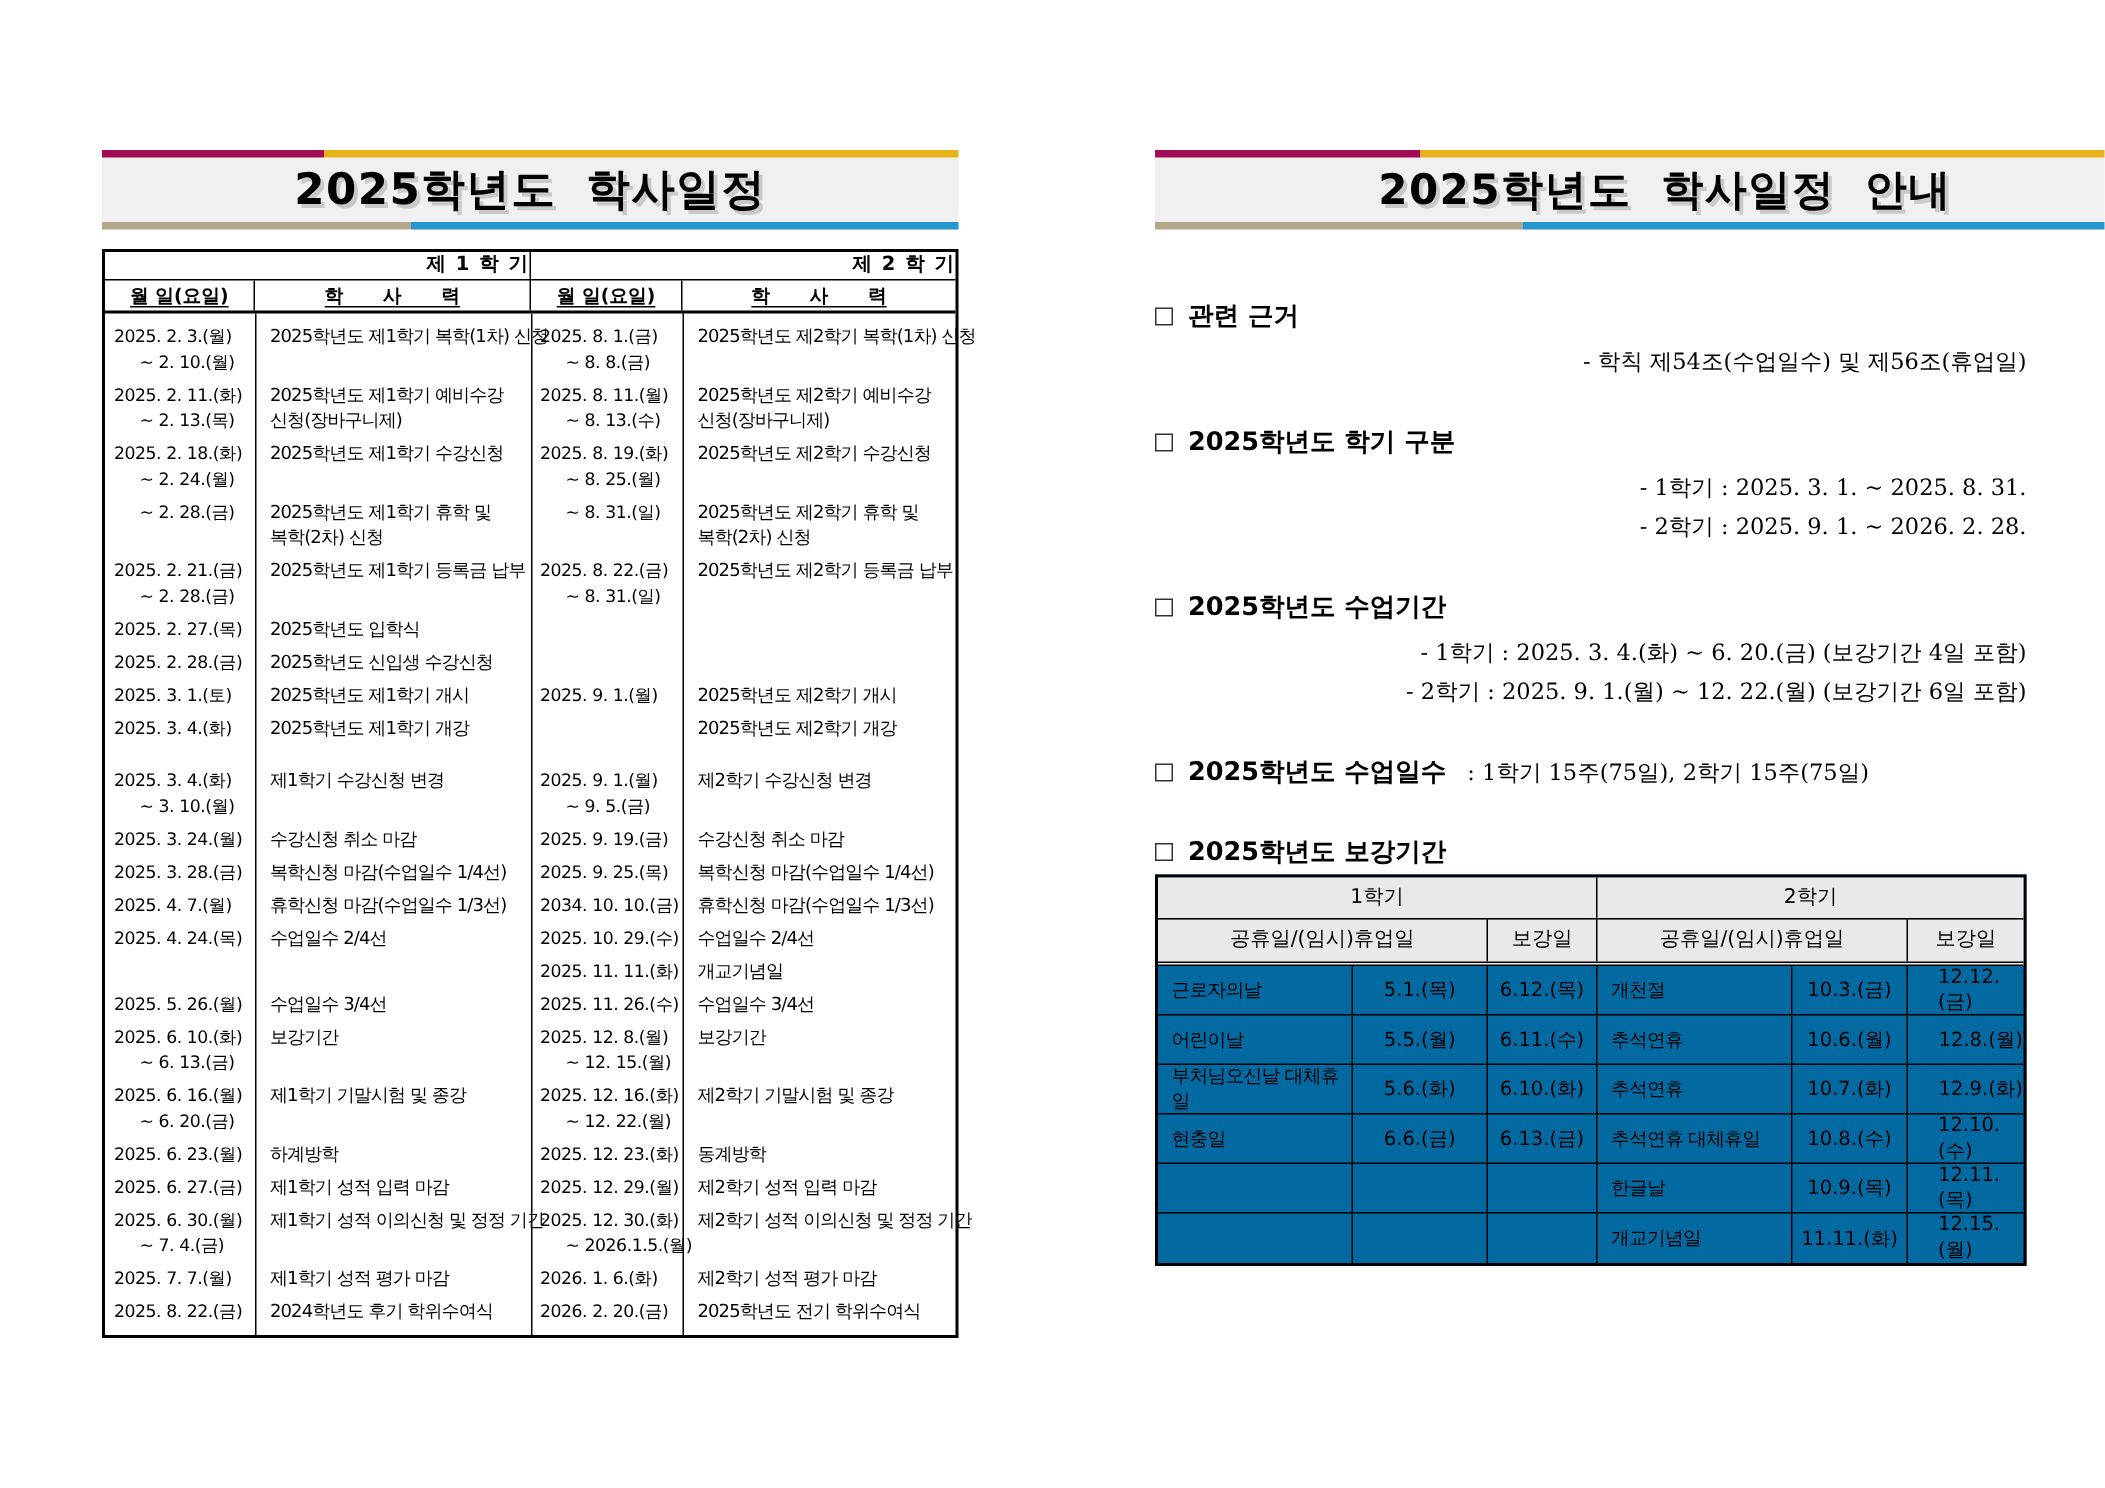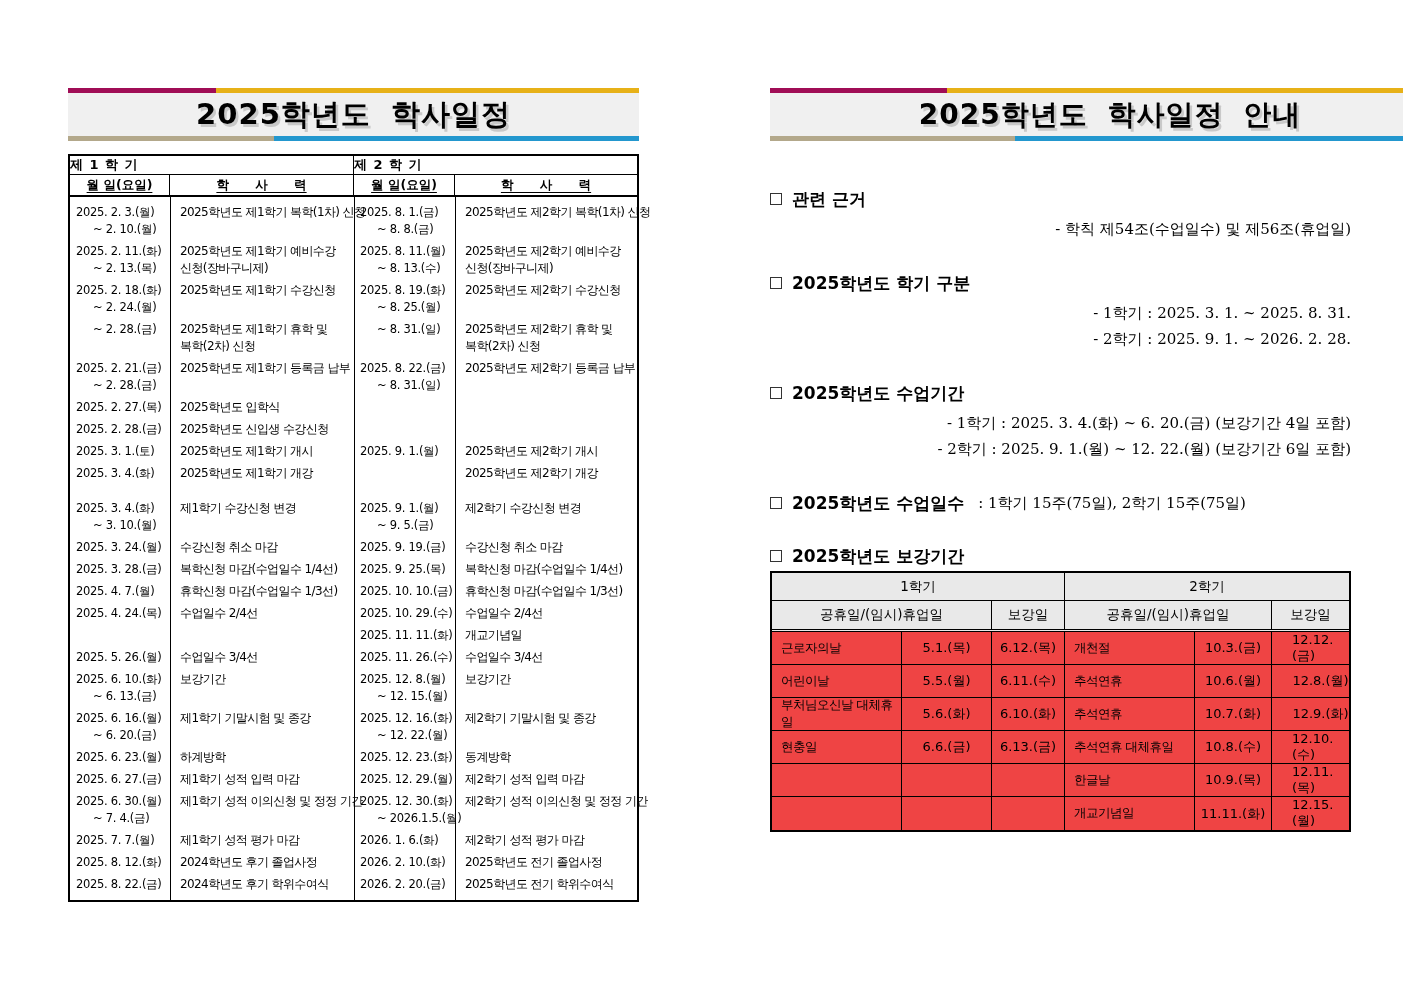--- a/index.html
+++ b/index.html
@@ -1,37 +1,37 @@
 <!DOCTYPE html>
 <html><head>
 <meta charset="utf-8">
 <style>
   * { margin:0; padding:0; box-sizing:border-box; }
   html,body { width:1403px; height:992px; background:#ffffff; }
   body { position:relative; font-family:"DejaVu Sans", sans-serif; color:#000; overflow:hidden; }
 
-  .page { position:absolute; top:88px; }
+  .page { position:absolute; top:100px; }
   .page-left  { left:68px;  width:571px; }
   .page-right { left:770px; width:581px; }
 
   
   .banner { width:100%; }
   .bar-top, .bar-bottom { height:5px; display:flex; }
   .bar-top  .seg1 { width:26%; background:#A00D56; }
   .bar-top  .seg2 { flex:1;    background:#E7B118; }
   .bar-bottom .seg1 { width:36%; background:#B3A88B; }
   .bar-bottom .seg2 { flex:1;    background:#2397CE; }
   .title-area { height:43px; background:#F0F0F0; display:flex; align-items:center; justify-content:center; }
   .title-text { font-size:29px; font-weight:bold; letter-spacing:1px; word-spacing:9px;
                 text-shadow:2.5px 2.5px 0 #c9c9c9; white-space:nowrap; }
 
   
   .schedule-table { margin-top:13px; width:571px; border:2px solid #000; background:#fff; }
   .sched-h1 { display:grid; grid-template-columns:284px 283px; }
-  .sched-h1 > div { height:19px; line-height:18px; text-align:left; font-weight:bold; font-size:13px;
+  .sched-h1 > div { height:19px; line-height:18px; text-align:right; font-weight:bold; font-size:13px;
                     letter-spacing:1px; border-bottom:1px solid #000; }
   .sched-h1 > div:first-child { border-right:1px solid #000; }
   .sched-h2 { display:grid; grid-template-columns:100px 184px 101px 182px; border-bottom:2px solid #000; }
   .sched-h2 > div { height:20px; line-height:19px; text-align:center; font-weight:bold; font-size:12.5px; }
   .sched-h2 > div span { text-decoration:underline; text-underline-offset:3px; }
   .sched-h2 > div:nth-child(-n+3) { border-right:1px solid #000; }
   .sched-h2 .wide { word-spacing:22px; }
 
   .schedule-body { position:relative; padding:4px 0 5px 0; }
   .vline { position:absolute; top:0; bottom:0; width:1px; background:#000; }
@@ -52,21 +52,21 @@
   .section { margin-bottom:29px; }
   .sec-heading { display:flex; align-items:center; gap:10px; font-size:17px; font-weight:bold;
                  line-height:24px; white-space:nowrap; }
   .square { width:12px; height:12px; border:1.5px solid #333; background:#fff; flex:0 0 auto; }
   .sec-heading .suffix { font-family:"DejaVu Serif", serif; font-weight:normal; font-size:15px; margin-left:4px; }
   .sec-items { margin-top:5px;text-align:right; }
   .sec-item { font-family:"DejaVu Serif", serif; font-size:15px; line-height:26px; padding-left:26px;
               white-space:nowrap; }
 
   
-  .makeup-table { margin-top:3px; width:581px; border:2px solid #000; background:#ef4444; }
+  .makeup-table { margin-top:3px; width:581px; border:2px solid #000; background:#0369a1; }
   .m-h1 { display:grid; grid-template-columns:293px 284px; background:#E9E9E9; }
   .m-h1 > div { height:28px; line-height:27px; text-align:center; font-size:13.5px; border-bottom:1px solid #000; }
   .m-h1 > div:first-child { border-right:1px solid #000; }
   .m-h2 { display:grid; grid-template-columns:220px 73px 207px 77px; background:#E9E9E9; border-bottom:3px double #000; }
   .m-h2 > div { height:28px; line-height:27px; text-align:center; font-size:13.5px; }
   .m-h2 > div:nth-child(-n+3) { border-right:1px solid #000; }
   .m-row { display:grid; grid-template-columns:130px 90px 73px 130px 77px 77px; height:33px; border-bottom:1px solid #000; }
   .m-row:last-child { border-bottom:none; }
   .m-row > div { display:flex; align-items:center; font-size:13px; border-right:1px solid #000; overflow:hidden; }
   .m-row > div:last-child { border-right:none;margin-left:20px; }
@@ -280,21 +280,21 @@
           </div>
         </div>
         <div class="srow">
           <div class="scell date">
             <div class="line">2025. 4. 7.(월)</div>
           </div>
           <div class="scell event">
             <div class="line">휴학신청 마감(수업일수 1/3선)</div>
           </div>
           <div class="scell date">
-            <div class="line">2025. 10. 10.(금)</div>
+            <div class="line">2034. 10. 10.(금)</div>
           </div>
           <div class="scell event">
             <div class="line">휴학신청 마감(수업일수 1/3선)</div>
           </div>
         </div>
         <div class="srow">
           <div class="scell date">
             <div class="line">2025. 4. 24.(목)</div>
           </div>
           <div class="scell event">
@@ -412,34 +412,20 @@
             <div class="line">2025. 7. 7.(월)</div>
           </div>
           <div class="scell event">
             <div class="line">제1학기 성적 평가 마감</div>
           </div>
           <div class="scell date">
             <div class="line">2026. 1. 6.(화)</div>
           </div>
           <div class="scell event">
             <div class="line">제2학기 성적 평가 마감</div>
-          </div>
-        </div>
-        <div class="srow">
-          <div class="scell date">
-            <div class="line">2025. 8. 12.(화)</div>
-          </div>
-          <div class="scell event">
-            <div class="line">2024학년도 후기 졸업사정</div>
-          </div>
-          <div class="scell date">
-            <div class="line">2026. 2. 10.(화)</div>
-          </div>
-          <div class="scell event">
-            <div class="line">2025학년도 전기 졸업사정</div>
           </div>
         </div>
         <div class="srow">
           <div class="scell date">
             <div class="line">2025. 8. 22.(금)</div>
           </div>
           <div class="scell event">
             <div class="line">2024학년도 후기 학위수여식</div>
           </div>
           <div class="scell date">

